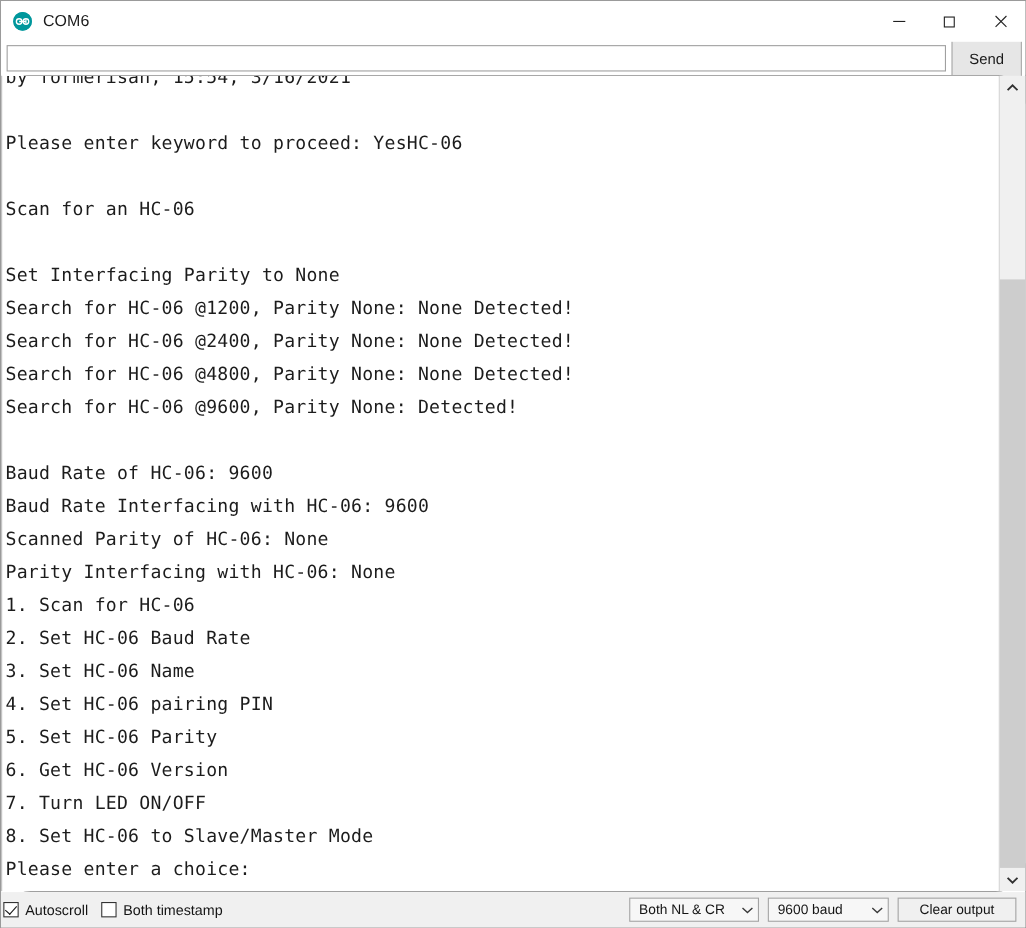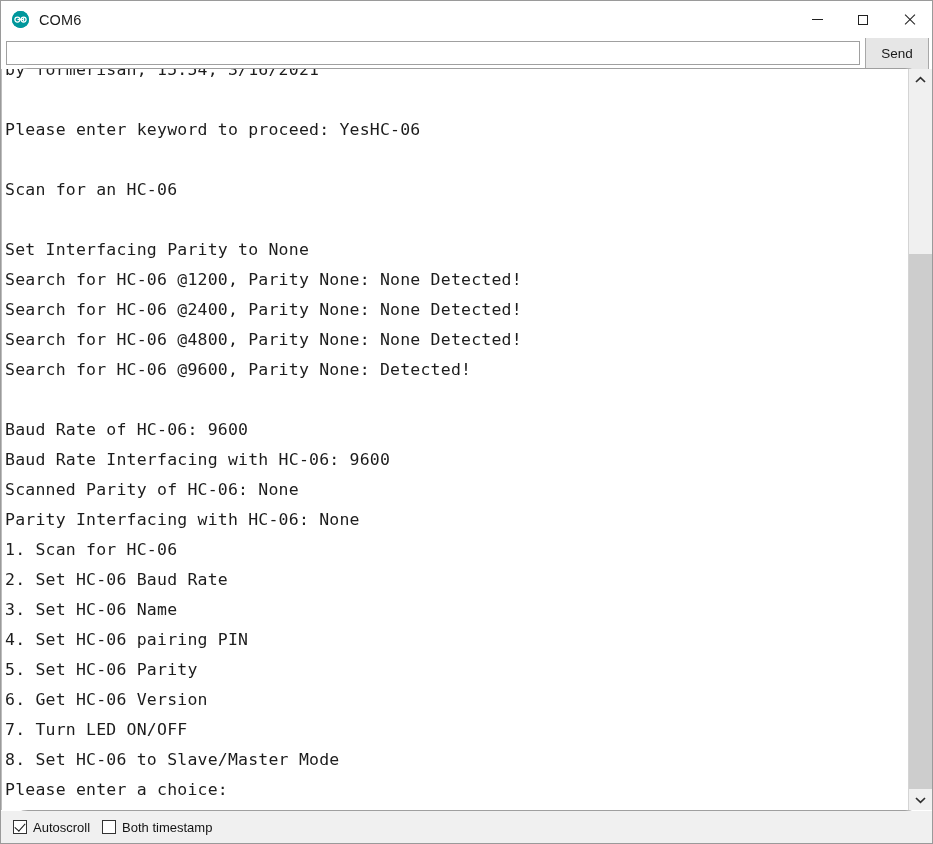--- a/index.html
+++ b/index.html
@@ -166,21 +166,21 @@
     background:#cdcdcd;
   }
 
   
   .statusbar {
     flex:0 0 32px;
     height:32px;
     background:#f0f0f0;
     display:flex;
     align-items:center;
-    padding:0 8px 0 12px;
+    padding:0 8px 0 2px;
     gap:12px;
   }
   .status-left {
     display:flex; align-items:center; gap:12px;
   }
   .chk-item {
     display:flex; align-items:center; gap:6px;
     cursor:default;
   }
   .chk-box {
@@ -322,15 +322,34 @@
     <div class="status-left">
       <label class="chk-item">
         <span class="chk-box checked"></span>
         <span class="chk-label">Autoscroll</span>
       </label>
       <label class="chk-item">
         <span class="chk-box"></span>
         <span class="chk-label">Both timestamp</span>
       </label>
     </div>
+    <div class="status-right">
+      <div class="combo nlcr">
+        <span class="combo-label">Both NL &amp; CR</span>
+        <span class="caret">
+          <svg width="11" height="7" viewBox="0 0 11 7">
+            <path d="M1 1.5 L5.5 5.5 L10 1.5" fill="none" stroke="#3a3a3a" stroke-width="1.3"></path>
+          </svg>
+        </span>
+      </div>
+      <div class="combo baud">
+        <span class="combo-label">9600 baud</span>
+        <span class="caret">
+          <svg width="11" height="7" viewBox="0 0 11 7">
+            <path d="M1 1.5 L5.5 5.5 L10 1.5" fill="none" stroke="#3a3a3a" stroke-width="1.3"></path>
+          </svg>
+        </span>
+      </div>
+      <button class="clear-btn">Clear output</button>
+    </div>
   </div>
 
 </div>
 
 </body></html>

